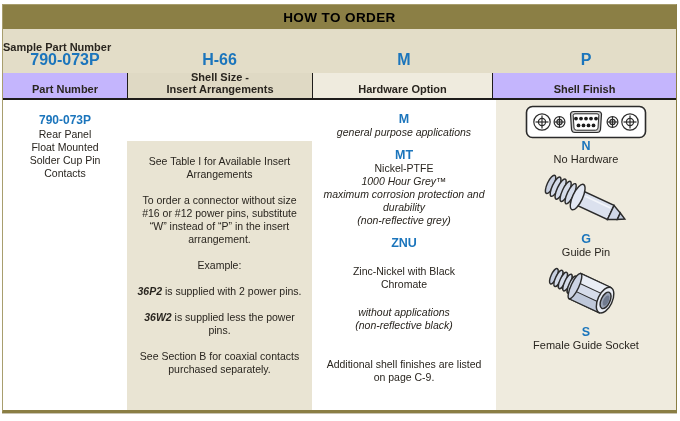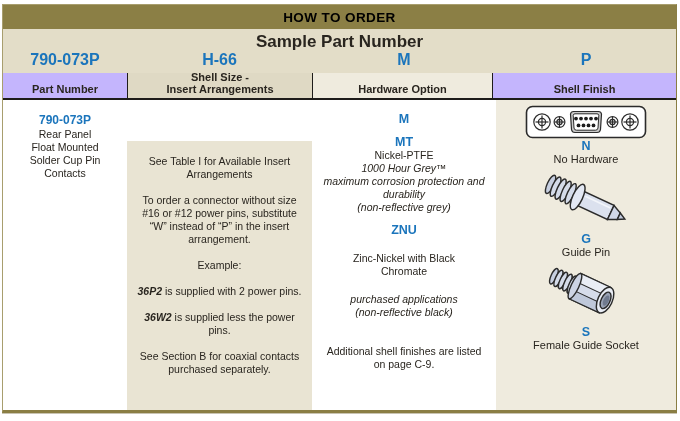--- a/index.html
+++ b/index.html
@@ -4,21 +4,21 @@
 <style>
   html,body{margin:0;padding:0;background:#ffffff;}
   .sheet{position:relative;width:680px;height:421px;background:#ffffff;
          font-family:"Liberation Sans",sans-serif;color:#29251f;overflow:hidden;}
   .frame{position:absolute;left:2px;top:4px;width:675px;height:409px;box-sizing:border-box;
          border:1px solid #a89e6e;border-right-color:#8a7e44;border-bottom:3px solid #8a7e44;
          display:flex;flex-direction:column;background:#fff;box-shadow:0 1px 0 #c9c4b2;}
   .title-bar{height:24px;flex:0 0 24px;background:#8b7f45;color:#000000;font-weight:bold;
              font-size:13.5px;letter-spacing:.4px;display:flex;align-items:center;justify-content:center;}
   .sample{background:#e3ddc8;flex:0 0 44px;}
-  .sample-label{height:17px;text-align:center;font-weight:bold;font-size:17px;padding-top:3px;box-sizing:border-box;}
+  .sample-label{height:17px;font-weight:bold;font-size:11px;padding-top:12px;box-sizing:border-box;}
   .sample-values{display:flex;height:27px;}
   .sample-values .cell{display:flex;align-items:center;justify-content:center;
                        font-weight:bold;font-size:16px;color:#1b75bc;}
   .c1{width:124px;flex:0 0 124px;}
   .c2{width:185px;flex:0 0 185px;}
   .c3{width:184px;flex:0 0 184px;}
   .c4{flex:1 1 auto;}
   .header-row{display:flex;flex:0 0 27px;height:27px;box-sizing:border-box;border-bottom:2px solid #1e1c1a;}
   .header-cell{display:flex;flex-direction:column;align-items:center;justify-content:flex-end;
                font-weight:bold;font-size:11px;line-height:12px;padding-bottom:3px;text-align:center;
@@ -90,32 +90,33 @@
         <p>To order a connector without size #16 or #12 power pins, substitute “W” instead of “P” in the insert arrangement.</p>
         <p>Example:</p>
         <p><span class="em">36P2</span><span> is supplied with 2 power pins.</span></p>
         <p><span class="em">36W2</span><span> is supplied less the power pins.</span></p>
         <p>See Section B for coaxial contacts purchased separately.</p>
       </div>
 
       <div class="body-cell b3 c3">
         <div class="fin">
           <div class="blue fin-code">M</div>
+          <div class="it">general purpose applications</div>
         </div>
         <div class="fin">
           <div class="blue fin-code">MT</div>
           <div>Nickel-PTFE</div>
           <div class="it">1000 Hour Grey™</div>
           <div class="it">maximum corrosion protection and durability</div>
           <div class="it">(non-reflective grey)</div>
         </div>
         <div class="fin">
           <div class="blue fin-code">ZNU</div>
           <div class="narrow">Zinc-Nickel with Black Chromate</div>
-          <div class="it">purchased applications</div>
+          <div class="it">without applications</div>
           <div class="it">(non-reflective black)</div>
         </div>
         <div class="footnote">Additional shell finishes are listed on page C-9.</div>
       </div>
 
       <div class="body-cell b4 c4">
 
         <svg class="hw-icon" width="122" height="34" viewBox="0 0 122 34">
           <rect x="1.5" y="1.5" width="119" height="31" rx="6" fill="#ffffff" stroke="#2b2b2b" stroke-width="1.6"></rect>
           <g stroke="#2b2b2b" stroke-width="1.2" fill="none">

